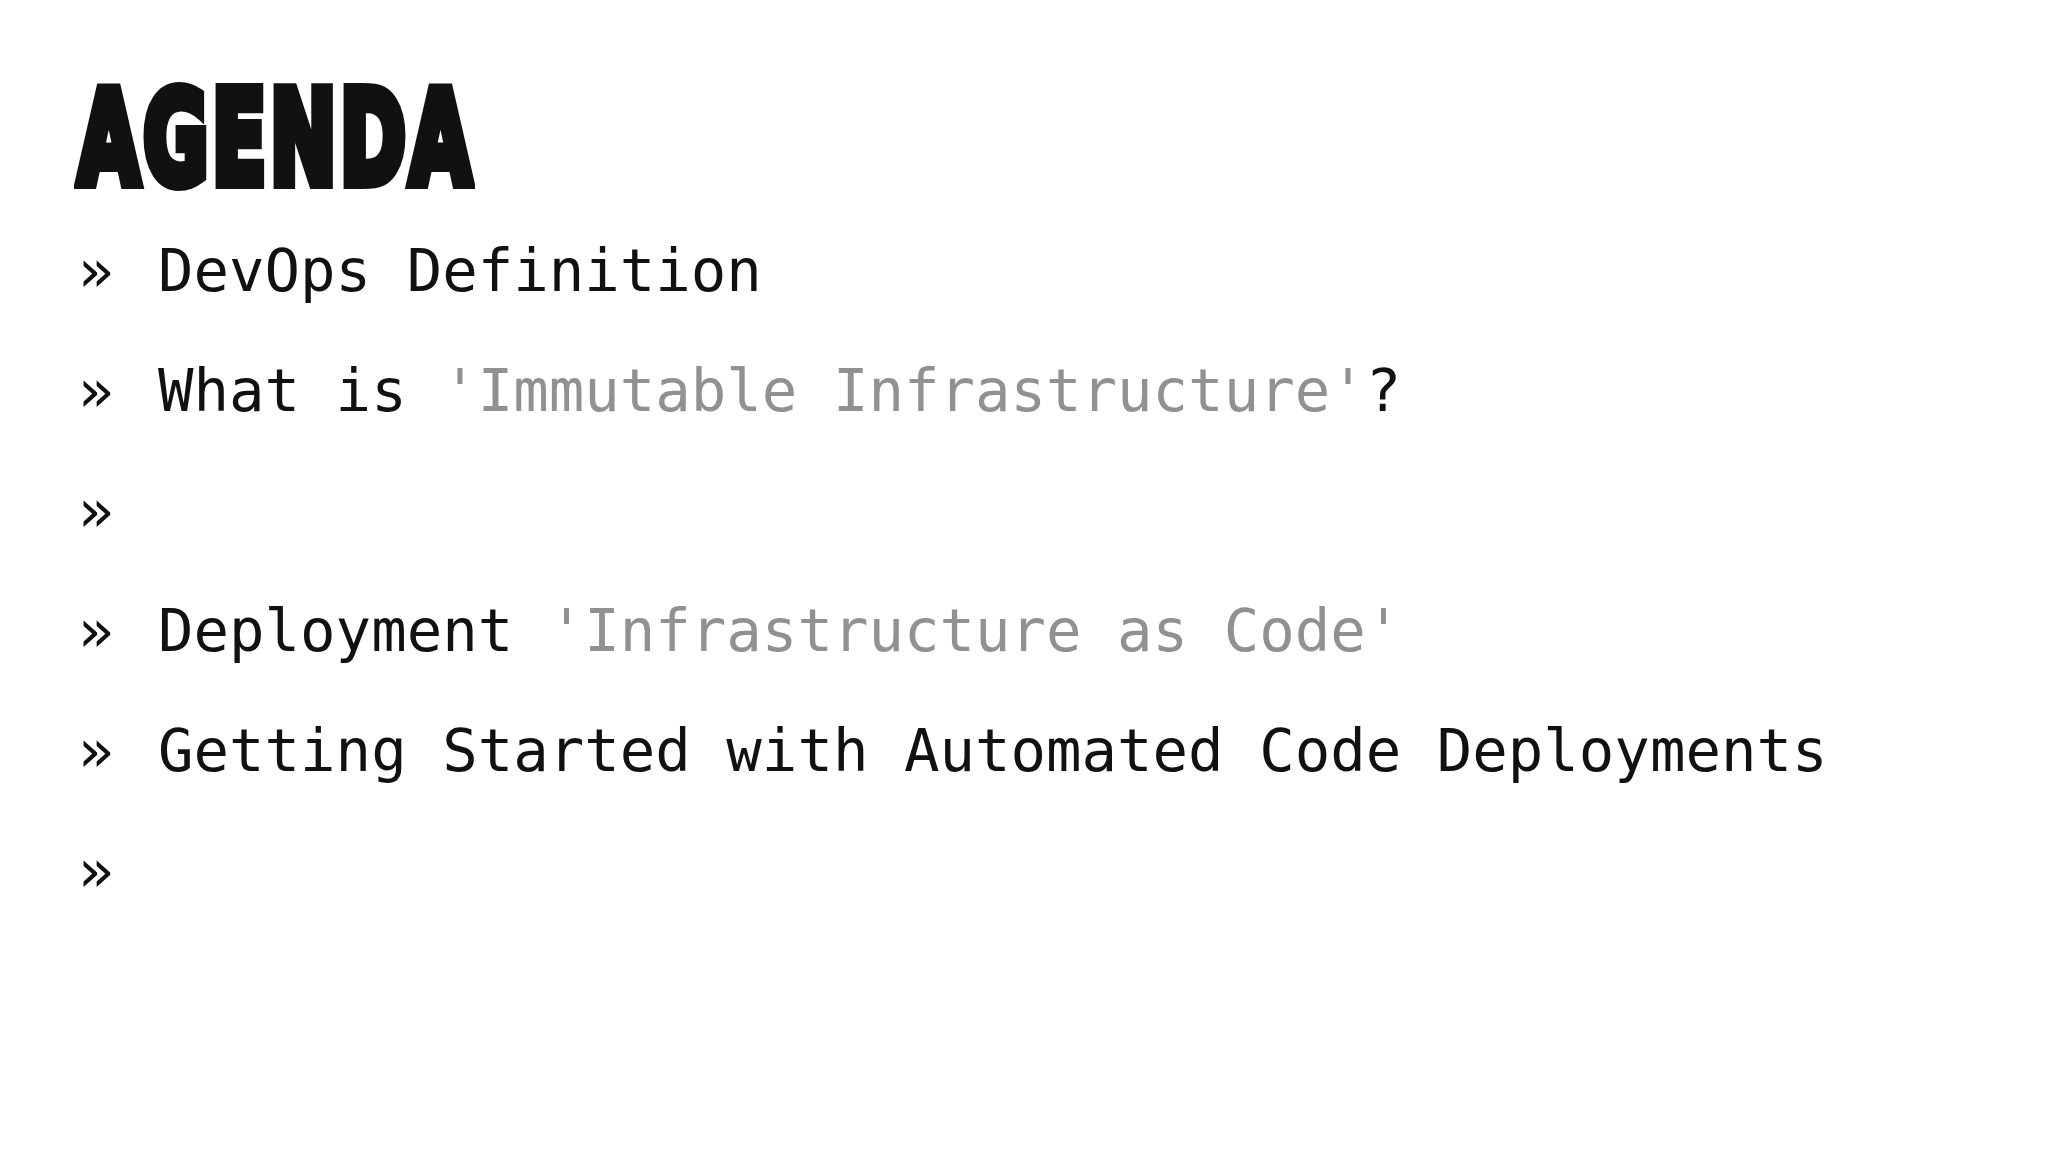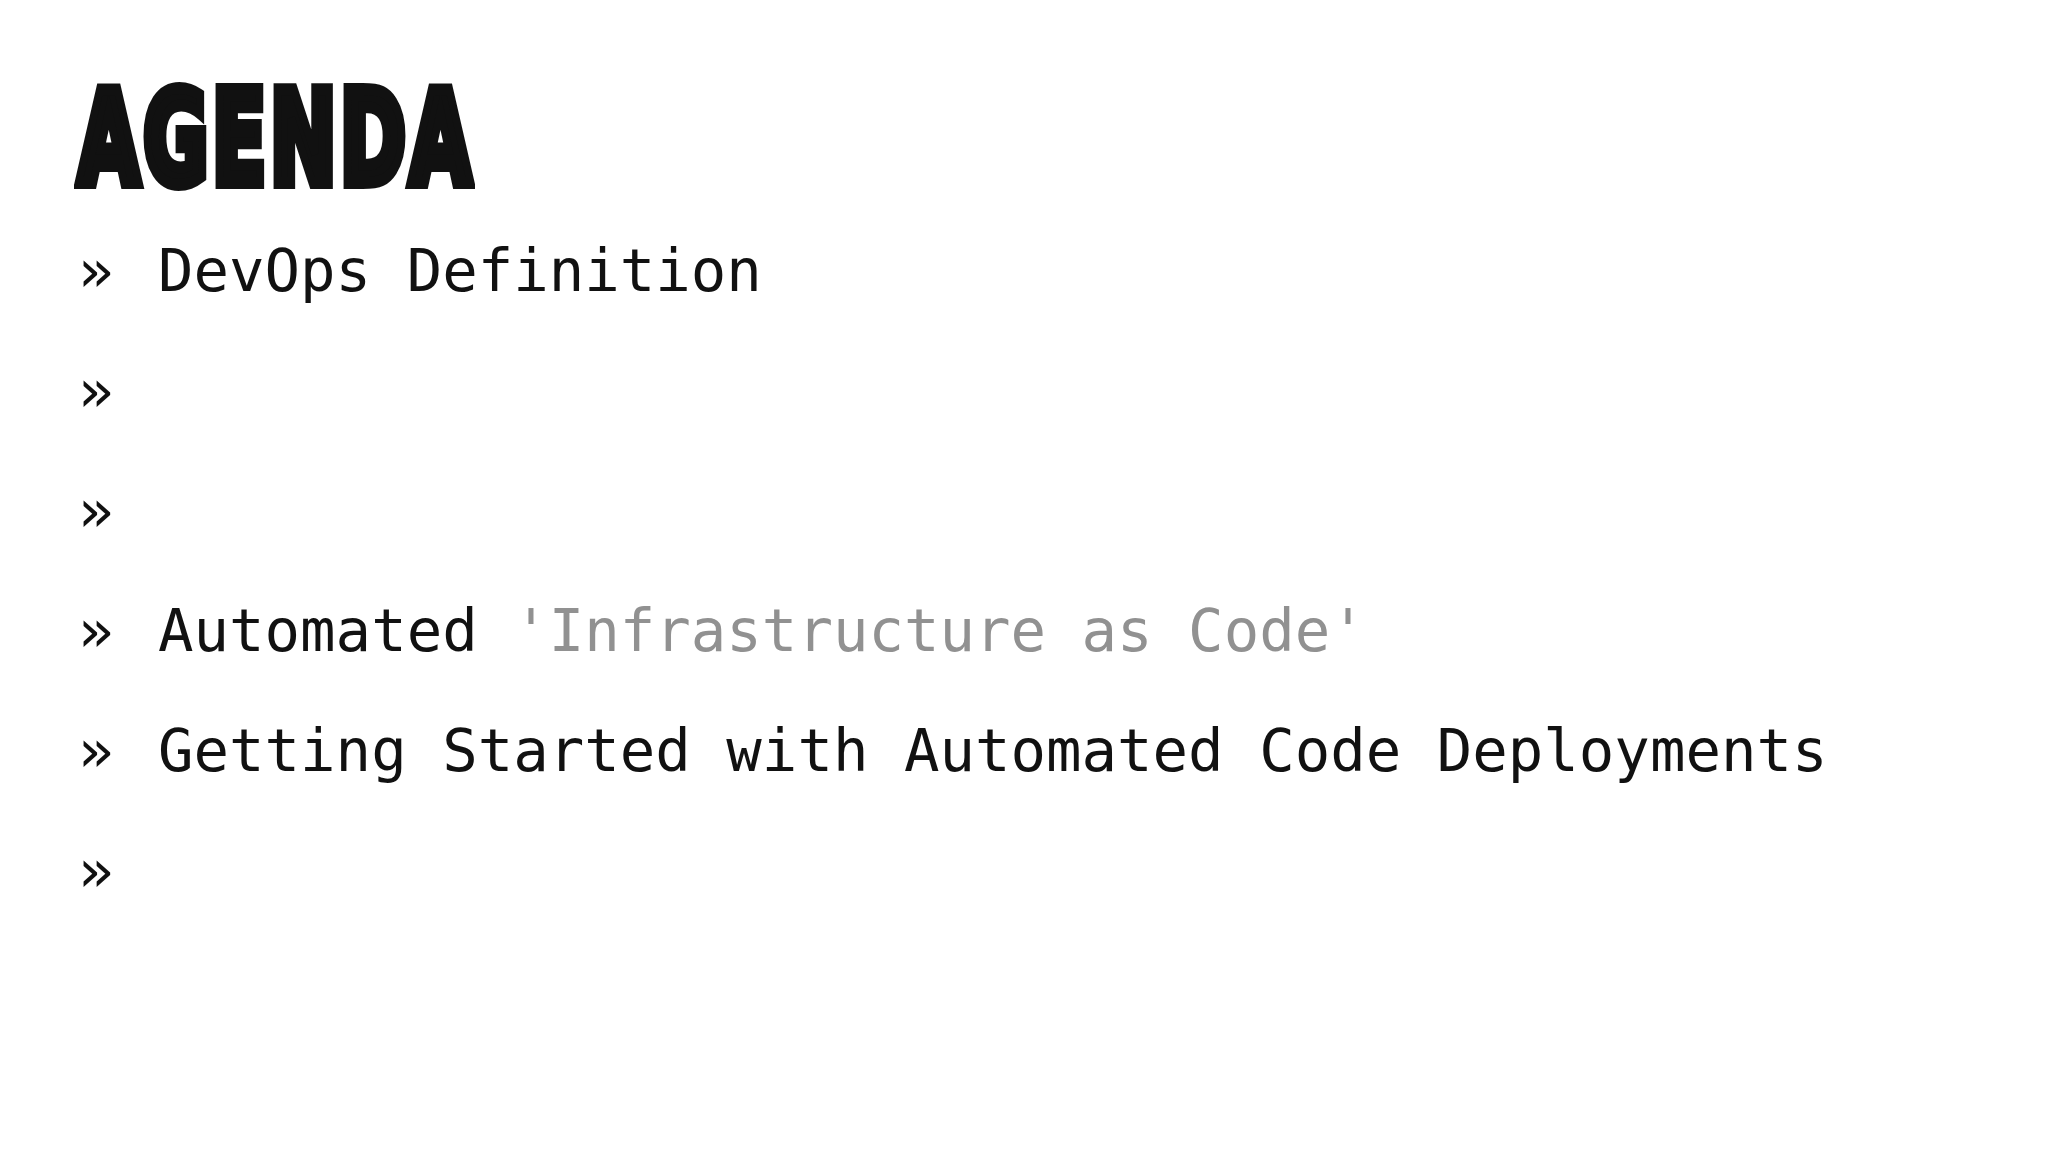--- a/index.html
+++ b/index.html
@@ -64,19 +64,19 @@
     color: #111111;
   }
 </style>
 </head>
 <body>
 
 <div class="slide">
   <h1 class="title">AGENDA</h1>
   <ul class="agenda-list">
       <li class="agenda-item"><span class="bullet">»</span><span class="item-text"><span class="strong">DevOps Definition</span></span></li>
+      <li class="agenda-item"><span class="bullet">»</span><span class="item-text"><span class="strong">What is </span><span class="muted">'Immutable Infrastructure'</span><span class="strong">?</span></span></li>
       <li class="agenda-item"><span class="bullet">»</span></li>
-      <li class="agenda-item"><span class="bullet">»</span></li>
-      <li class="agenda-item"><span class="bullet">»</span><span class="item-text"><span class="strong">Automated </span><span class="muted">'Infrastructure as Code'</span></span></li>
+      <li class="agenda-item"><span class="bullet">»</span><span class="item-text"><span class="strong">Deployment </span><span class="muted">'Infrastructure as Code'</span></span></li>
       <li class="agenda-item"><span class="bullet">»</span><span class="item-text"><span class="strong">Getting Started with Automated Code Deployments</span></span></li>
       <li class="agenda-item"><span class="bullet">»</span></li>
     </ul>
 </div>
 
 </body></html>

